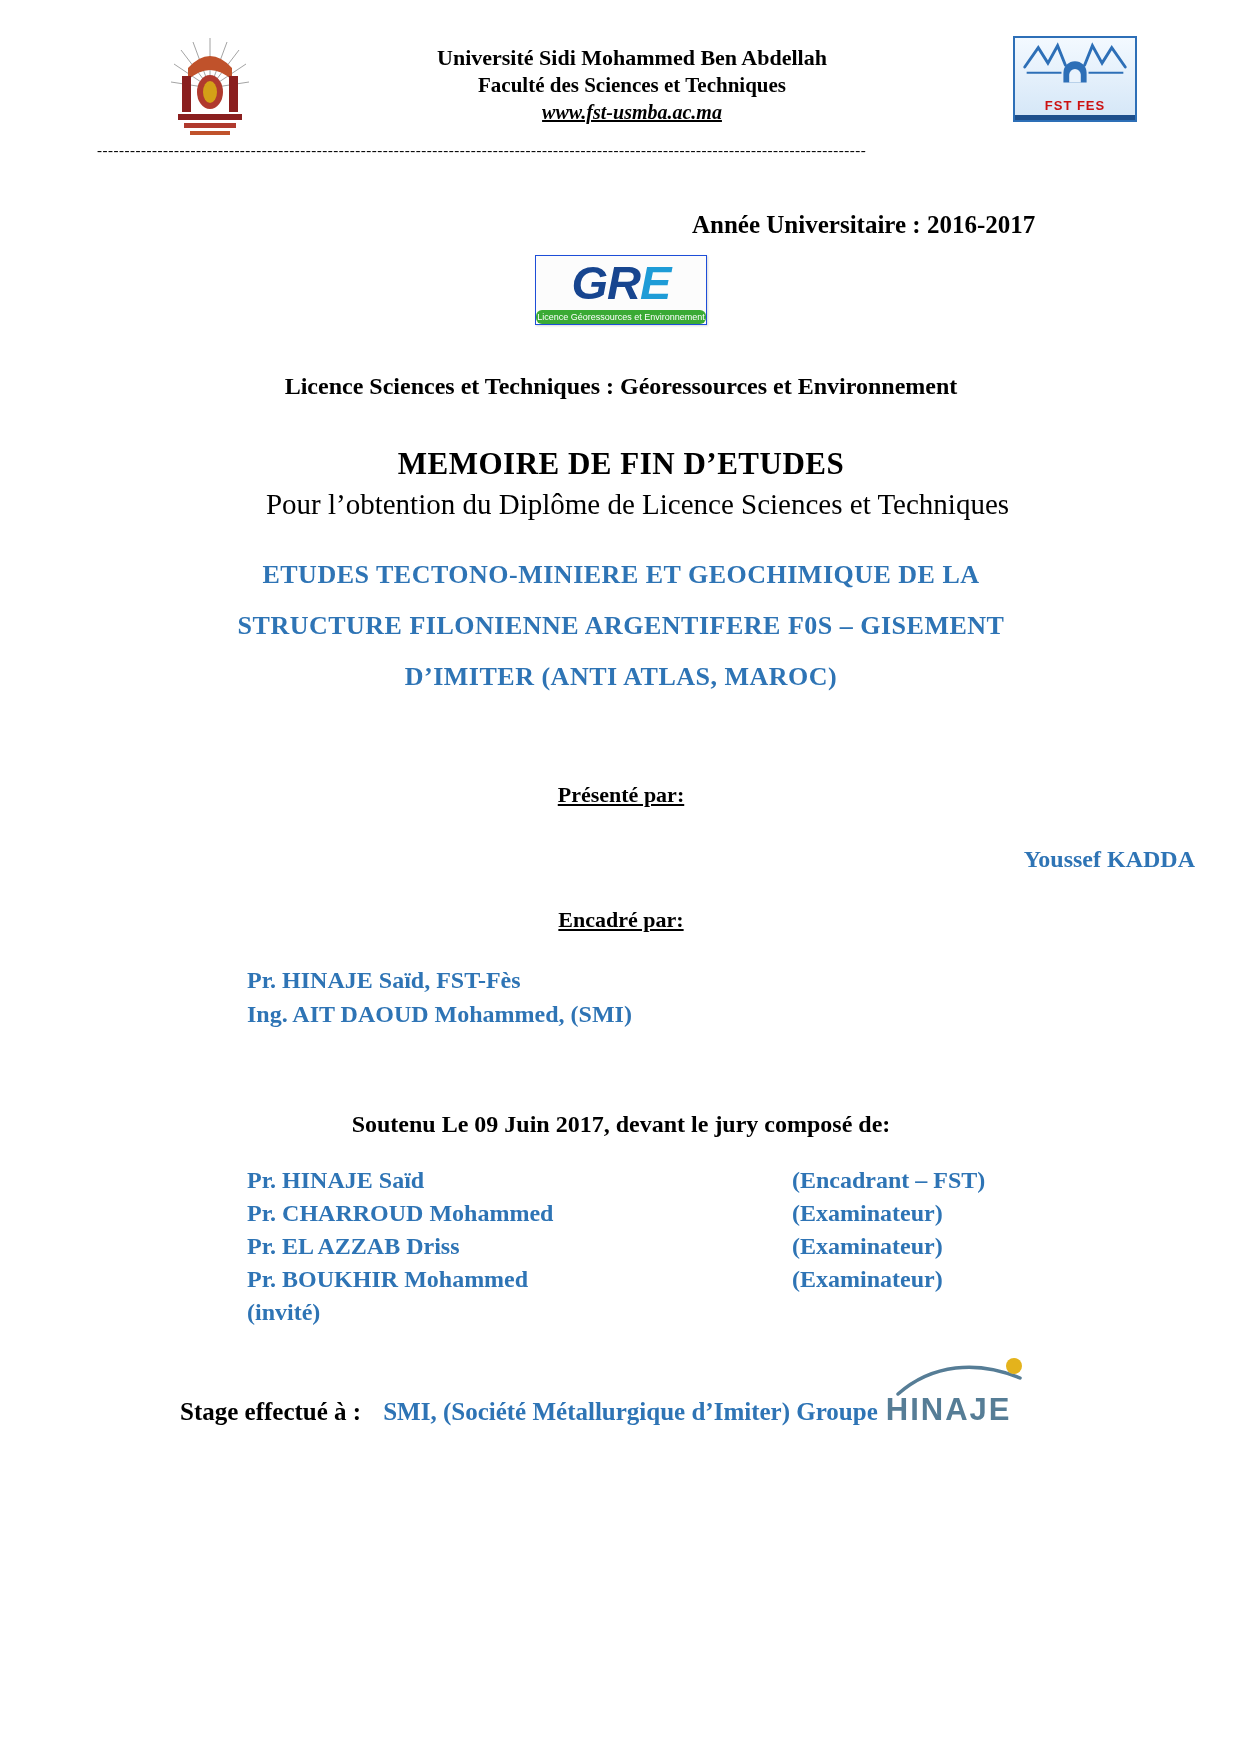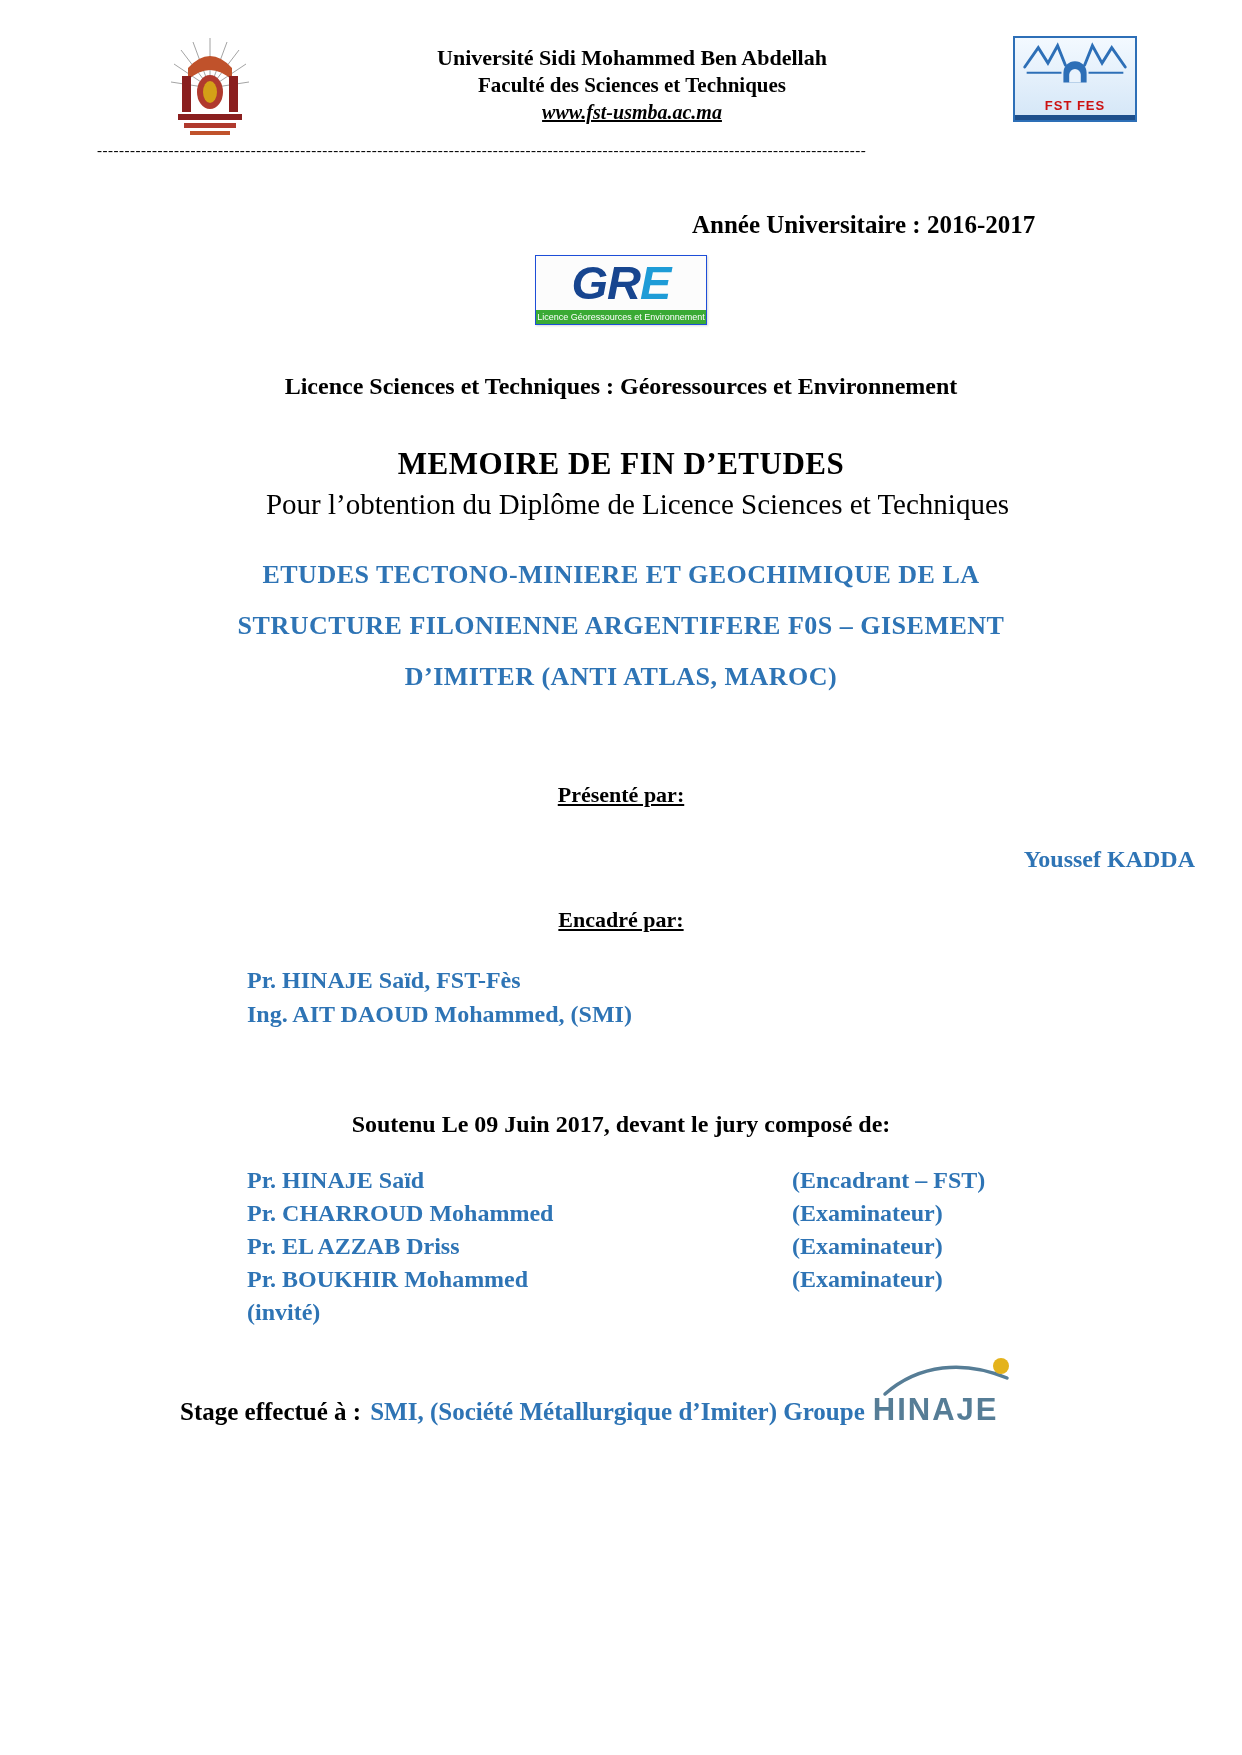--- a/index.html
+++ b/index.html
@@ -55,21 +55,21 @@
   }
   .gre-letters {
     font-family: "Liberation Sans", sans-serif;
     font-size: 47px; font-weight: bold; font-style: italic;
     color: #17458f; line-height: 54px; letter-spacing: -1px;
   }
   .gre-e { color: #1e9cd7; }
   .gre-banner {
     background: #3aaa35; color: #fff;
     font-family: "Liberation Sans", sans-serif;
-    font-size: 9px; line-height: 14px; white-space: nowrap; overflow: hidden;
+    font-size: 9px; line-height: 14px; white-space: nowrap; overflow: hidden; border-radius: 6px;
   }
 
   .program { margin-top: 48px; text-align: center; font-size: 24px; font-weight: bold; }
 
   .memoire-title { margin-top: 46px; text-align: center; font-size: 31px; font-weight: bold; letter-spacing: 0.5px; }
   .memoire-sub { margin-top: 6px; text-align: center; font-size: 29px; padding-left: 33px; }
 
   .thesis { margin-top: 40px; text-align: center; color: #2e74b5; font-weight: bold; font-size: 26px; letter-spacing: 0.5px; }
   .thesis-line { margin-bottom: 24px; line-height: 27px; }
 
@@ -86,21 +86,21 @@
 
   .jury { margin: 26px 0 0 200px; font-size: 24px; font-weight: bold; color: #2e74b5; }
   .jury-row { display: flex; line-height: 33px; }
   .jury-name { width: 545px; }
 
   .stage-row {
     position: absolute; left: 133px; top: 1392px;
     display: flex; align-items: baseline; white-space: nowrap;
     font-size: 25px; font-weight: bold;
   }
-  .stage-label { color: #000; margin-right: 9px; }
+  .stage-label { color: #000; margin-right: 22px; }
   .stage-text { color: #2e74b5; }
   .managem {
     position: relative; margin-left: 8px;
     font-family: "Liberation Sans", sans-serif;
     font-size: 31px; font-weight: bold; letter-spacing: 2px;
     color: #567d96;
   }
   .managem-swoosh { position: absolute; top: -36px; left: 6px; }
 </style>
 </head>

